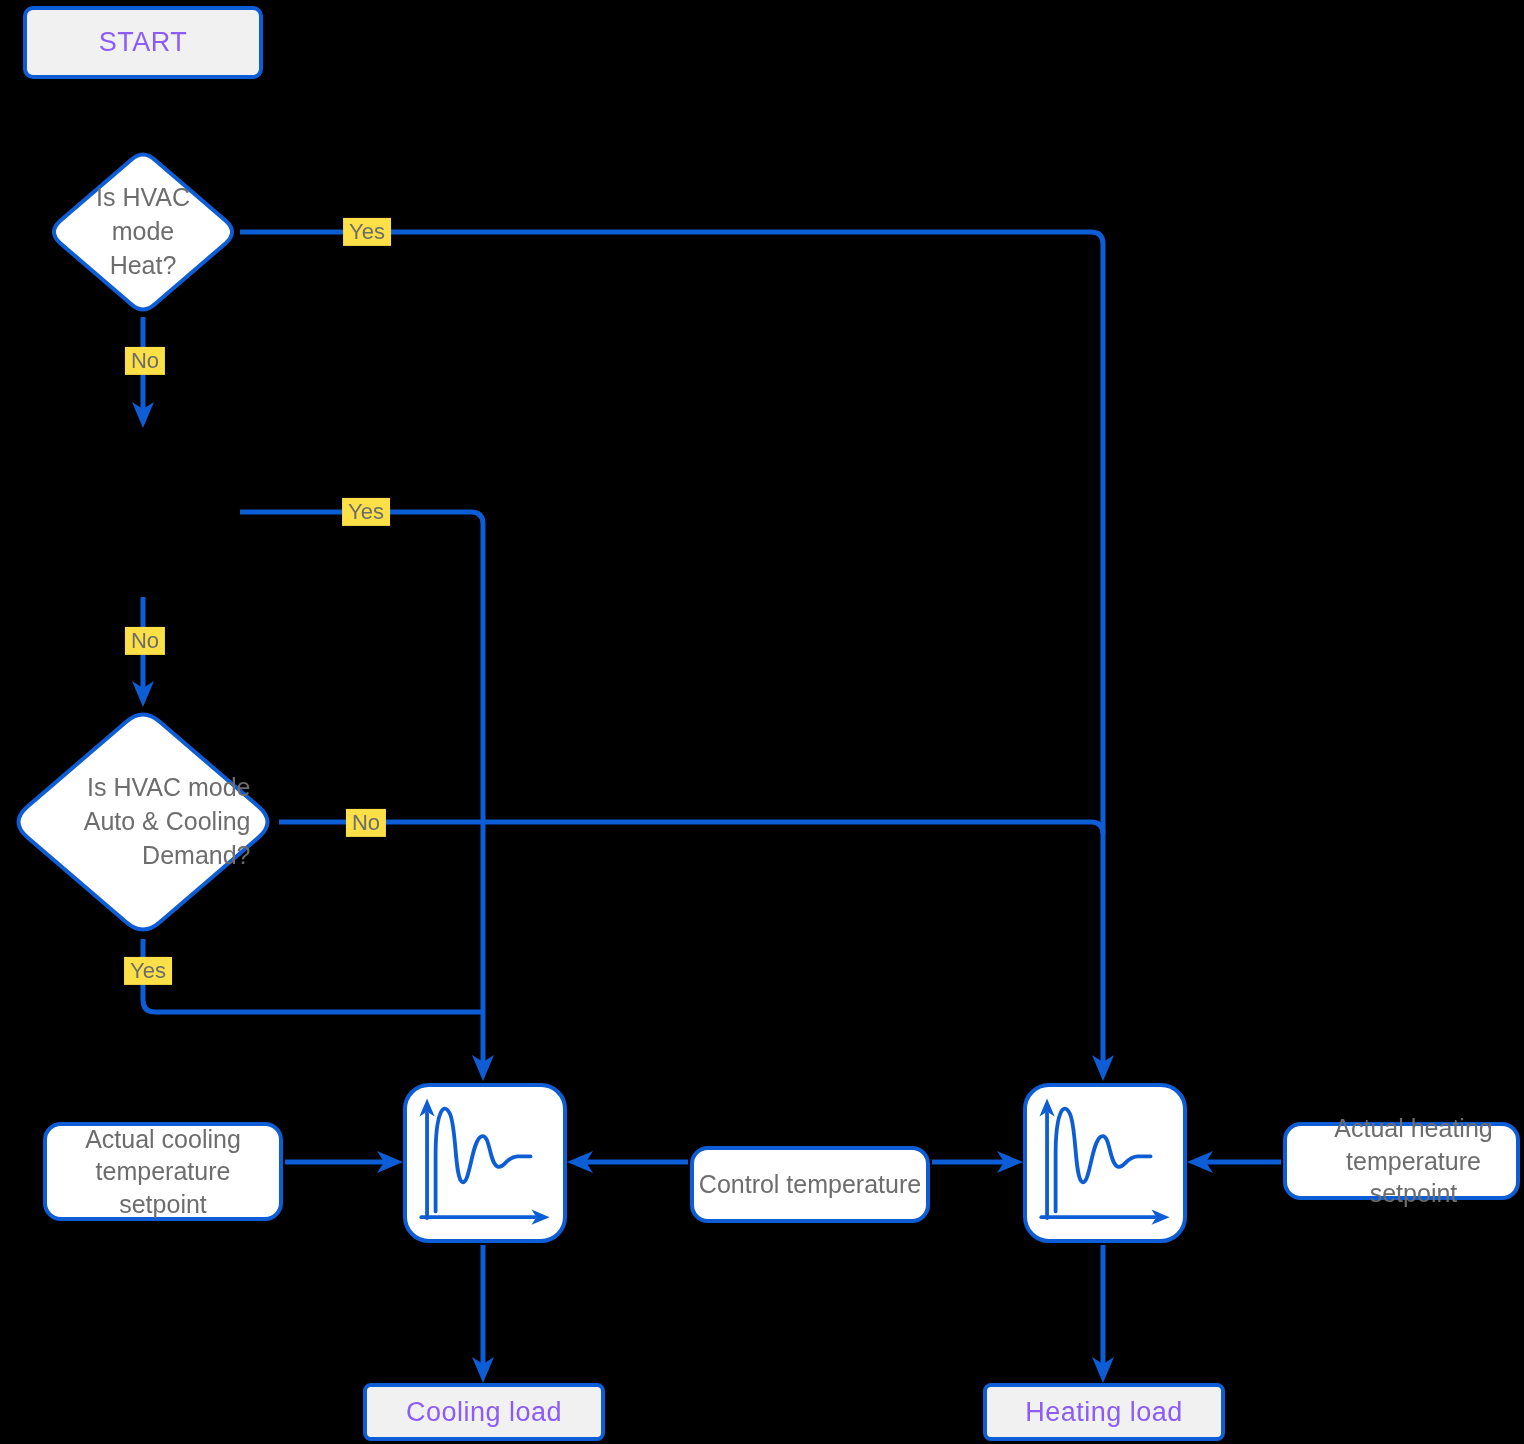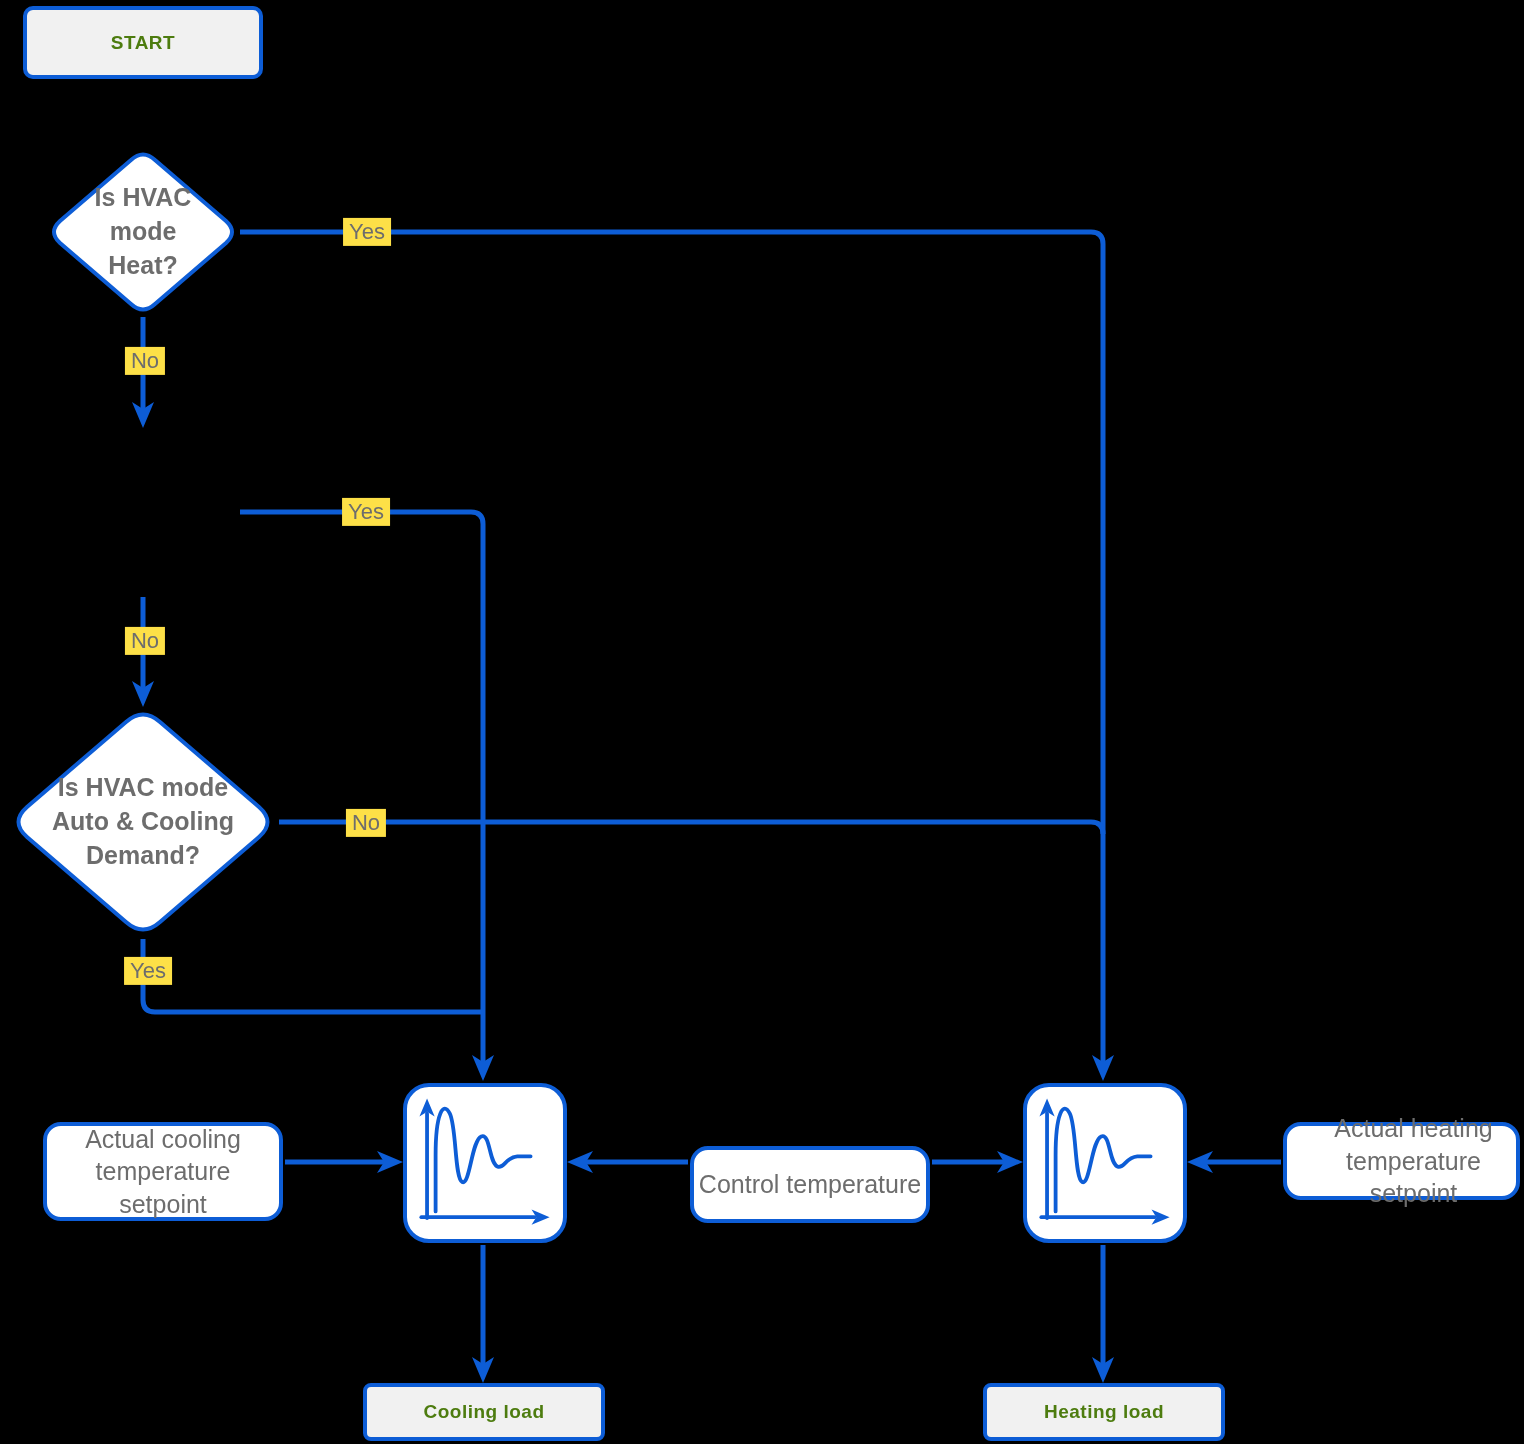--- a/index.html
+++ b/index.html
@@ -9,32 +9,32 @@
   }
   svg{display:block;}
   .edges{position:absolute;left:0;top:0;width:1524px;height:1444px;}
   .edges path{stroke:#0d5dd6;stroke-width:5;fill:none;}
   .edges path.arrow{fill:#0d5dd6;stroke:none;}
 
   .node{position:absolute;box-sizing:border-box;color:#6d6d6d;}
   .terminal{
     background:#f1f1f1;border:4px solid #0d5dd6;border-radius:10px;
     display:flex;align-items:center;justify-content:center;
-    font-weight:bold;font-size:19px;letter-spacing:0.5px;color:#4d7c0f;
+    font-weight:normal;font-size:27px;letter-spacing:0.5px;color:#8b5cf6;
   }
   .rounded{
     background:#ffffff;border:4px solid #0d5dd6;border-radius:18px;
     display:flex;align-items:center;justify-content:center;
     font-size:25px;text-align:center;line-height:1.3;color:#6d6d6d;
   }
   .pid{
     background:#ffffff;border:4px solid #0d5dd6;border-radius:26px;
     display:flex;align-items:center;justify-content:center;
   }
-  .diamond{background:transparent;border:none;font-weight:bold;}
+  .diamond{background:transparent;border:none;}
   .diamond svg{position:absolute;left:0;top:0;}
   .diamond .dlabel{
     position:absolute;left:50%;top:50%;transform:translate(-50%,-50%);
     font-size:25px;line-height:1.35;text-align:center;color:#6d6d6d;
   }
   .edge-label{
     position:absolute;transform:translate(-50%,-50%);
     background:#fde047;color:#6d6d6d;font-size:22px;line-height:1.1;
     padding:2px 6px;white-space:nowrap;
   }
@@ -106,21 +106,21 @@
       <path class="dshape" d="M87 15 Q99 4 111 15 L182 76 Q194 87 182 98 L111 159 Q99 170 87 159 L16 98 Q4 87 16 76 Z"></path>
     </svg>
     <div class="dlabel" style="width:120px;">Is HVAC mode Heat?</div>
   </div>
 
 
   <div class="node diamond" style="left:6px;top:703px;width:274px;height:238px;">
     <svg width="274" height="238" viewBox="0 0 274 238">
       <path class="dshape" d="M120 19 Q137 4 154 19 L253 104 Q270 119 253 134 L154 219 Q137 234 120 219 L21 134 Q4 119 21 104 Z"></path>
     </svg>
-    <div class="dlabel" style="width:215px;">Is HVAC mode Auto &amp; Cooling Demand?</div>
+    <div class="dlabel" style="width:215px;text-align:right;">Is HVAC mode Auto &amp; Cooling Demand?</div>
   </div>
 
   <div class="node pid" style="left:403px;top:1083px;width:164px;height:160px;">
     <svg class="pid-icon" width="156" height="152" viewBox="0 0 164 160">
       <path class="axis" d="M21 138 L21 28"></path>
       <path class="ahead" d="M21 12 L13 31 L21 26 L29 31 Z"></path>
       <path class="axis" d="M15 137 L134 137"></path>
       <path class="ahead" d="M150 137 L131 129 L136 137 L131 145 Z"></path>
       <path class="curve" d="M30 131 L30 72 C30 28 38 14 45 28 C52 42 50 96 58 100 C66 104 68 56 78 52 C88 48 86 82 96 84 C103 85 104 74 116 73 L130 73"></path>
     </svg>

